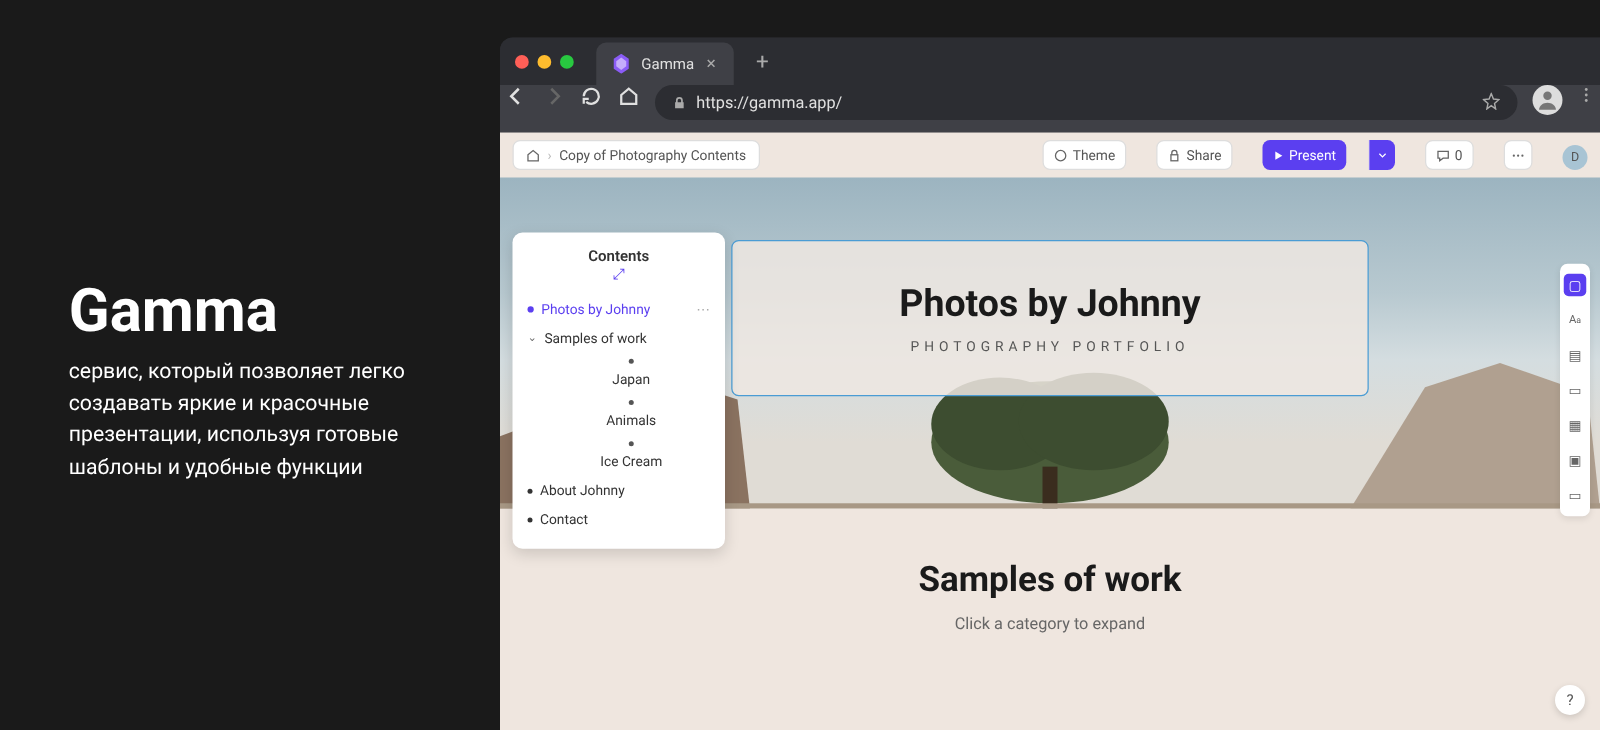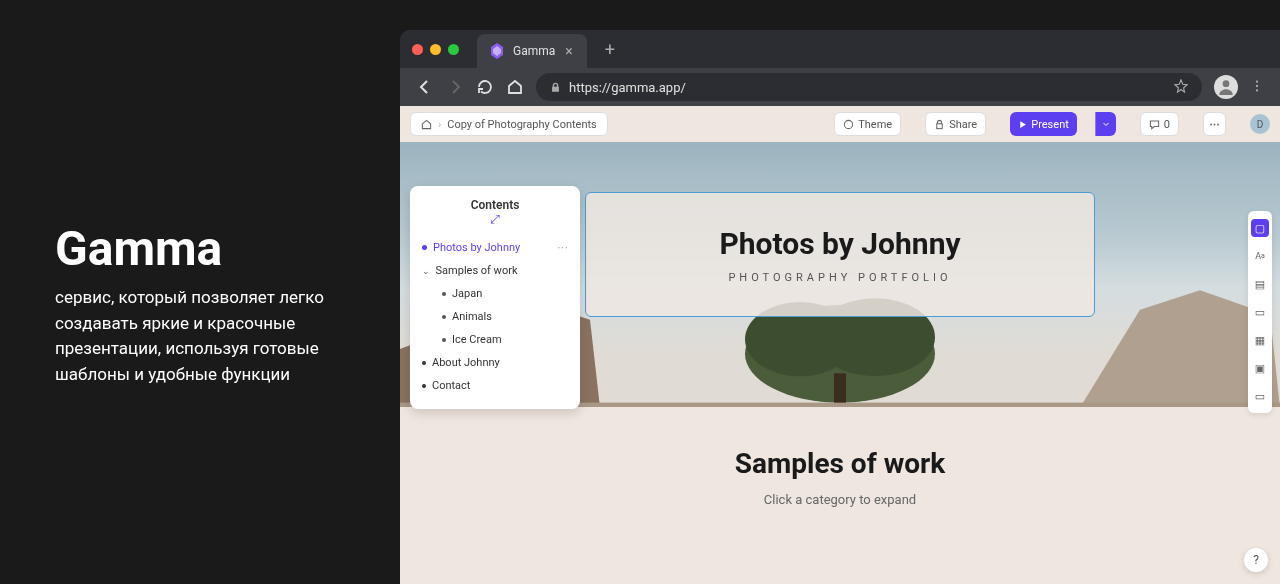--- a/index.html
+++ b/index.html
@@ -96,22 +96,22 @@
   font-size: 18px;
   padding: 4px 10px;
   cursor: pointer;
 }
 
 
 .address-bar {
   height: 38px;
   background: #3f4046;
   display: flex;
-  align-items: center;
-  padding: 0 16px;
+  align-items: flex-start;
+  padding: 0 4px;
   gap: 12px;
 }
 .nav-icon {
   color: #e0e0e0;
   width: 18px;
   height: 18px;
   display: flex;
   align-items: center;
   justify-content: center;
   cursor: pointer;
@@ -172,21 +172,21 @@
   border: 1px solid #ddd;
   border-radius: 6px;
   padding: 3px 10px;
   height: 24px;
   font-size: 11px;
   color: #555;
 }
 .topbar-right {
   margin-left: auto;
   display: flex;
-  align-items: center;
+  align-items: flex-end;
   gap: 24px;
 }
 .topbar-btn {
   background: #fff;
   border: 1px solid #ddd;
   border-radius: 6px;
   padding: 3px 8px;
   font-size: 11px;
   color: #555;
   display: flex;
@@ -328,21 +328,21 @@
 .item-more { margin-left: auto; color: #aaa; }
 .bullet {
   width: 4px;
   height: 4px;
   border-radius: 50%;
   background: #333;
   flex-shrink: 0;
 }
 .bullet.active { background: #5b3ff0; width:5px; height:5px;}
 .chevron-icon { font-size: 9px; color: #666; }
-.sub-item { padding-left: 20px; }
+.sub-item { padding-left: 20px; flex-direction: column; }
 .sub-item .bullet { background: #555; }
 
 
 .right-tools {
   position: absolute;
   right: 8px;
   top: 105px;
   width: 24px;
   background: #fff;
   border-radius: 6px;

